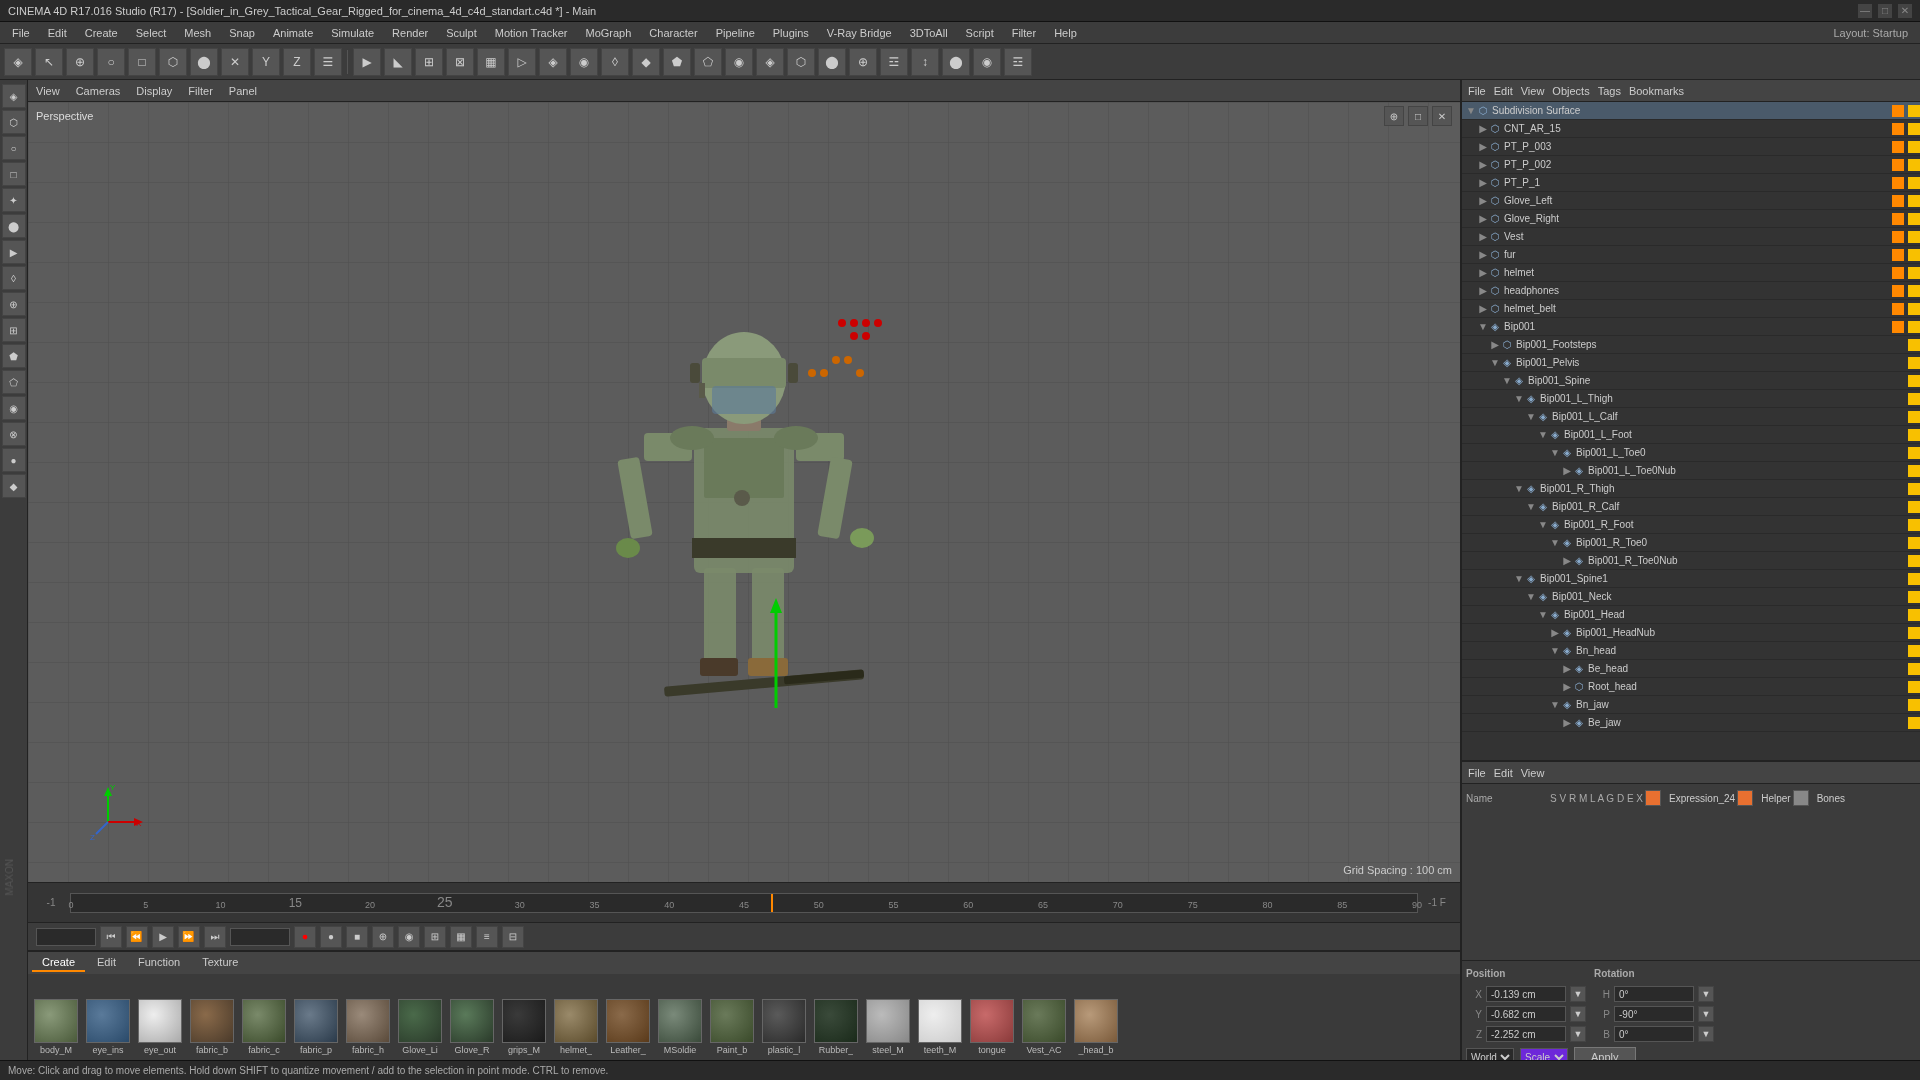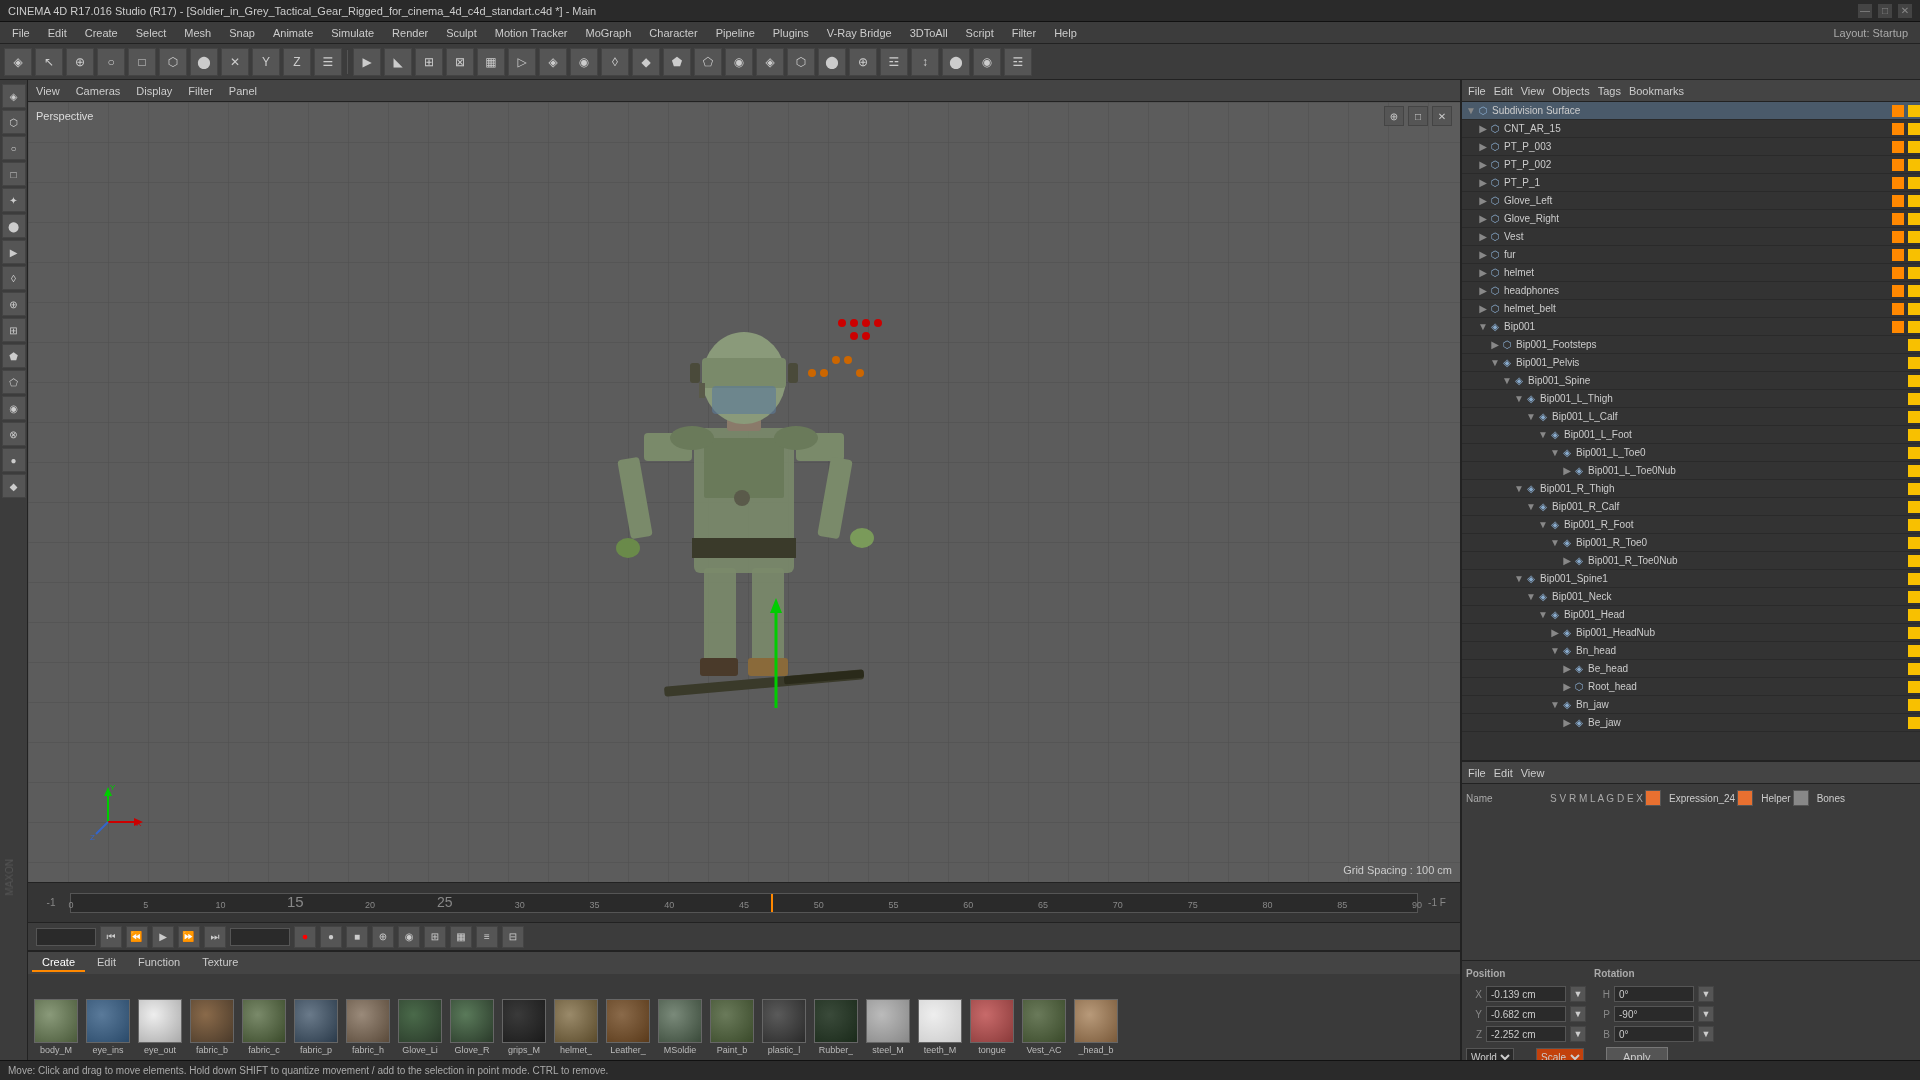--- a/index.html
+++ b/index.html
@@ -396,21 +396,21 @@
       </div>
     </div>
 
     <div id="timeline">
       <span class="tl-num">-1</span>
       <div id="timeline-bar">
         <div id="timeline-playhead"></div>
       <span style="position: absolute; bottom: 2px; font-size: 9px; color: rgb(136, 136, 136); transform: translateX(-50%); left: 0%;">0</span>
           <span style="position: absolute; bottom: 2px; font-size: 9px; color: rgb(136, 136, 136); transform: translateX(-50%); left: 5.55556%;">5</span>
           <span style="position: absolute; bottom: 2px; font-size: 9px; color: rgb(136, 136, 136); transform: translateX(-50%); left: 11.1111%;">10</span>
-          <span style="position: absolute; bottom: 2px; font-size: 15px; color: rgb(136, 136, 136); transform: translateX(-50%); left: 16.6667%;">15</span>
+          <span style="position: absolute; bottom: 2px; font-size: 12px; color: rgb(136, 136, 136); transform: translateX(-50%); left: 16.6667%;">15</span>
           <span style="position: absolute; bottom: 2px; font-size: 9px; color: rgb(136, 136, 136); transform: translateX(-50%); left: 22.2222%;">20</span>
           <span style="position: absolute; bottom: 2px; font-size: 14px; color: rgb(136, 136, 136); transform: translateX(-50%); left: 27.7778%; margin-top: 9px;">25</span>
           <span style="position: absolute; bottom: 2px; font-size: 9px; color: rgb(136, 136, 136); transform: translateX(-50%); left: 33.3333%;">30</span>
           <span style="position: absolute; bottom: 2px; font-size: 9px; color: rgb(136, 136, 136); transform: translateX(-50%); left: 38.8889%;">35</span>
           <span style="position: absolute; bottom: 2px; font-size: 9px; color: rgb(136, 136, 136); transform: translateX(-50%); left: 44.4444%;">40</span>
           <span style="position: absolute; bottom: 2px; font-size: 9px; color: rgb(136, 136, 136); transform: translateX(-50%); left: 50%;">45</span>
           <span style="position: absolute; bottom: 2px; font-size: 9px; color: rgb(136, 136, 136); transform: translateX(-50%); left: 55.5556%;">50</span>
           <span style="position: absolute; bottom: 2px; font-size: 9px; color: rgb(136, 136, 136); transform: translateX(-50%); left: 61.1111%;">55</span>
           <span style="position: absolute; bottom: 2px; font-size: 9px; color: rgb(136, 136, 136); transform: translateX(-50%); left: 66.6667%;">60</span>
           <span style="position: absolute; bottom: 2px; font-size: 9px; color: rgb(136, 136, 136); transform: translateX(-50%); left: 72.2222%;">65</span>
@@ -992,25 +992,25 @@
               <input class="coord-value" type="text" value="-90°" style="">
               <div class="coord-sub">▼</div>
             </div>
             <div class="coord-row">
               <span class="coord-label">B</span>
               <input class="coord-value" type="text" value="0°" style="">
               <div class="coord-sub">▼</div>
             </div>
           </div>
         </div>
-        <div style="display:flex;align-items:center;gap:22px;margin-top:4px;">
+        <div style="display:flex;align-items:center;gap:6px;margin-top:4px;">
           <select style="height:18px;background:#2a2a2a;border:1px solid #555;color:#ccc;font-size:10px;">
             <option>World</option>
           </select>
-          <select style="height:18px;background:#c2410c;border:1px solid #555;color:#ccc;font-size:10px;">
+          <select style="height:18px;background:#6d28d9;border:1px solid #555;color:#ccc;font-size:10px;">
             <option>Scale</option>
           </select>
           <button id="apply-btn">Apply</button>
         </div>
       </div>
     </div>
   </div>
 </div>
 
 <div id="statusbar">

